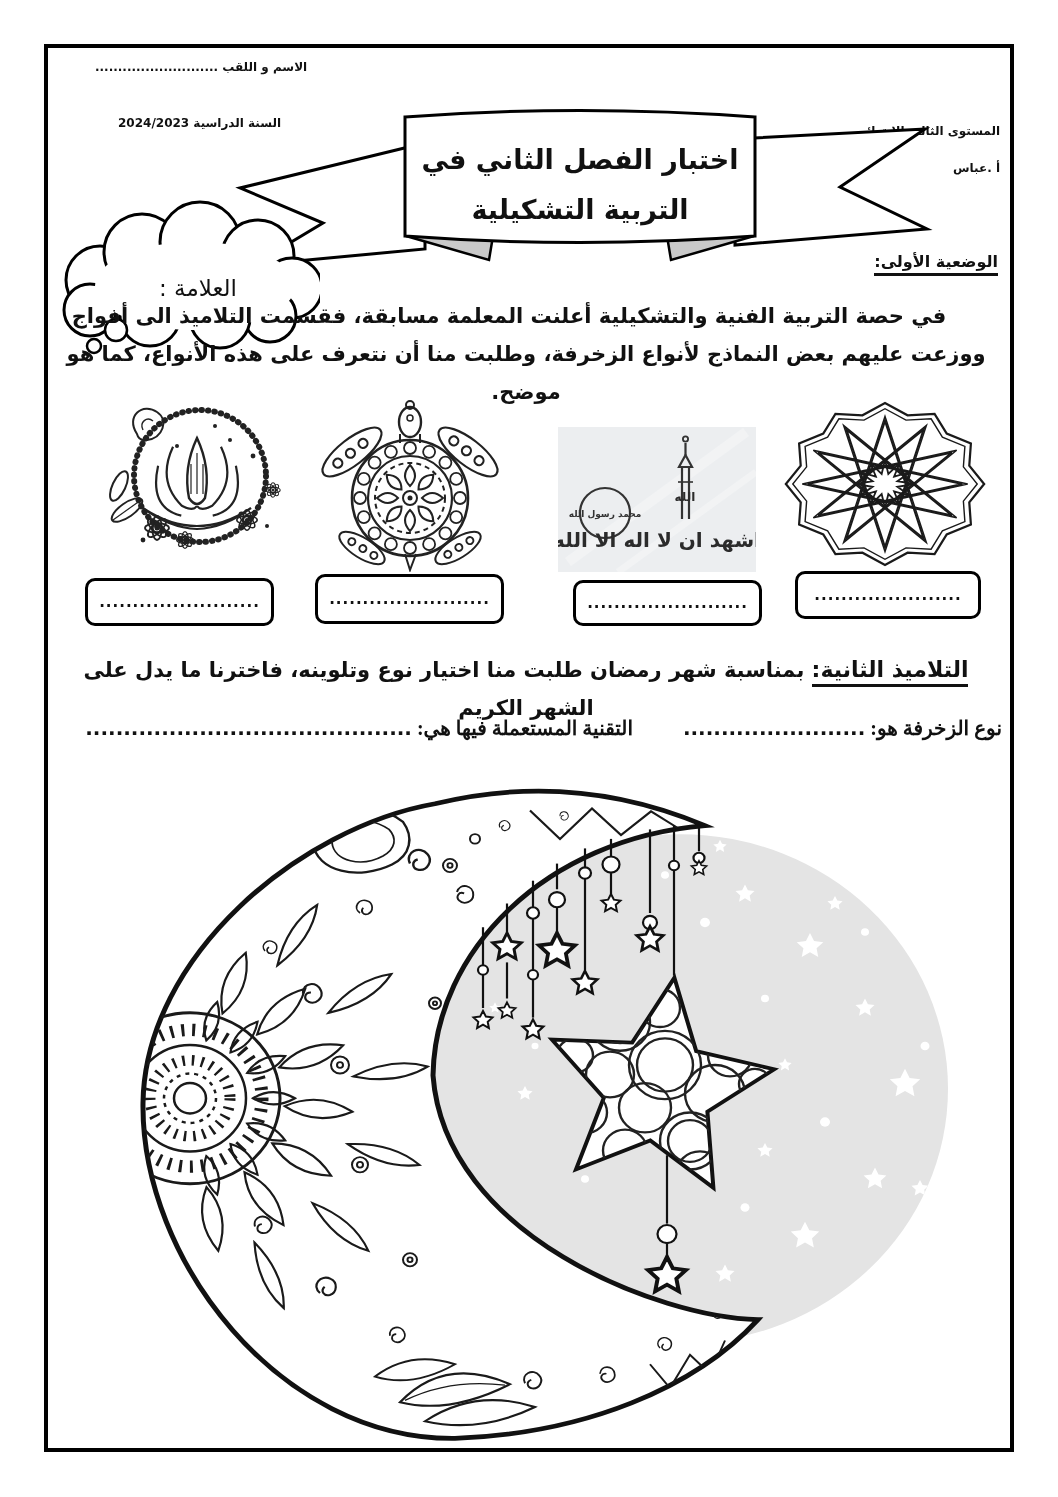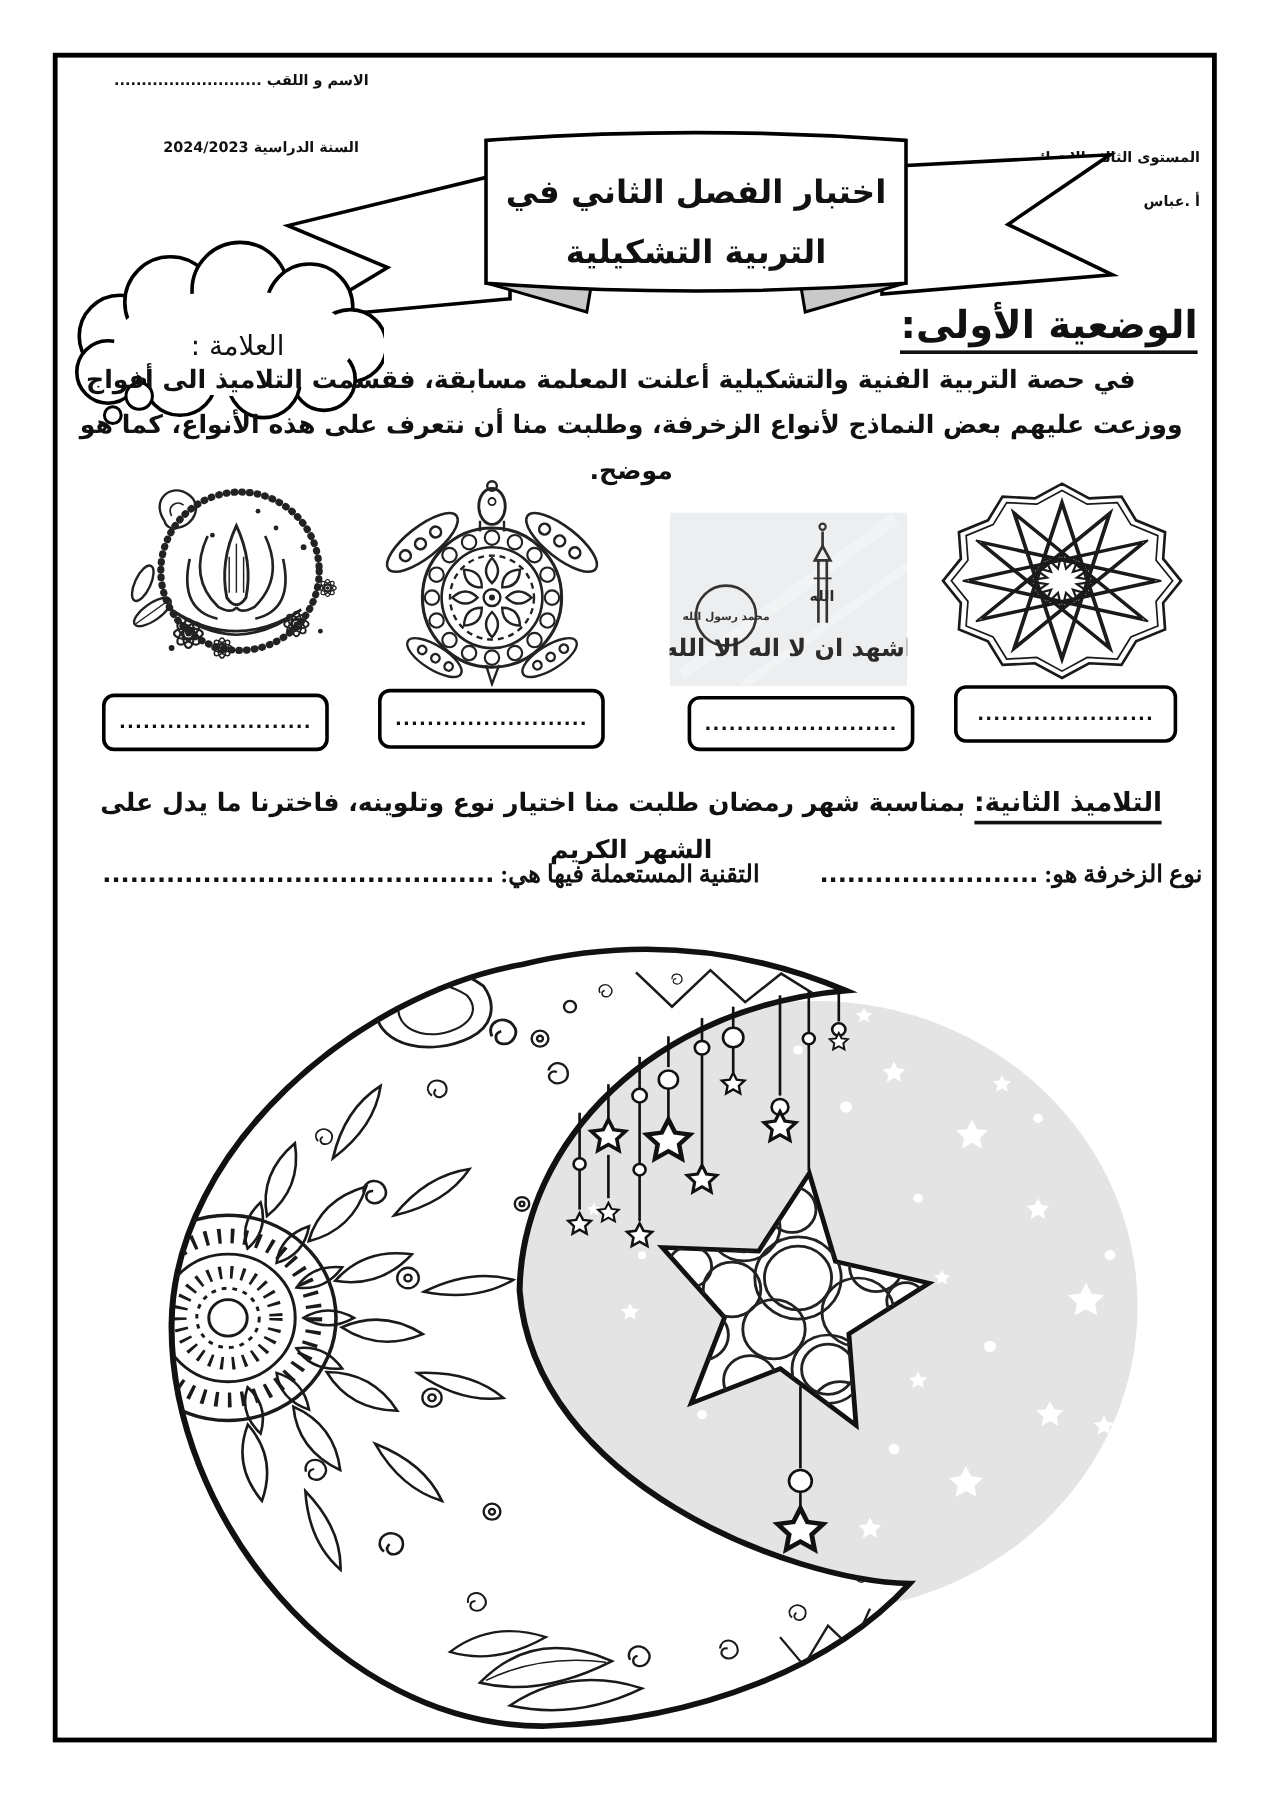--- a/index.html
+++ b/index.html
@@ -1,41 +1,41 @@
 <!DOCTYPE html>
 <html lang="ar" dir="rtl"><head>
 <meta charset="utf-8">
 <style>
   html,body{margin:0;padding:0;background:#fff;}
   .page{position:relative;width:1058px;height:1497px;background:#fff;overflow:hidden;
         font-family:"DejaVu Sans",sans-serif;color:#111;direction:rtl;}
   .abs{position:absolute;}
   .frame{left:44px;top:44px;width:962px;height:1400px;border:4px solid #000;}
   .hdr{font-size:12px;font-weight:bold;white-space:nowrap;}
-  .s-title{font-size:32px;font-weight:bold;}
+  .s-title{font-size:16px;font-weight:bold;}
   .s-title .u{border-bottom:3px solid #111;padding-bottom:2px;}
   .para{font-size:21px;font-weight:700;line-height:1.8;text-align:center;}
   .para1{text-indent:34px;}
   .ansbox{border:3px solid #000;border-radius:10px;background:#fff;display:flex;
           align-items:center;justify-content:center;font-size:15px;font-weight:bold;
           letter-spacing:1px;}
   .s2line{font-size:20px;font-weight:700;white-space:nowrap;}
   .s2line .lbl{font-weight:bold;font-family:Liberation Serif, serif;}
   svg text{font-family:"DejaVu Sans",sans-serif;}
 </style>
 </head>
 <body>
 
 <div class="page">
 
   <div class="abs frame"></div>
 
   <div class="abs hdr" style="left:95px;top:60px;">الاسم و اللقب ...........................</div>
   <div class="abs hdr" style="right:58px;top:124px;margin-left:17px;">المستوى الثالثة الابتدائي</div>
-  <div class="abs hdr" style="left:136px;top:116px;">السنة الدراسية 2024/2023</div>
+  <div class="abs hdr" style="left:118px;top:116px;">السنة الدراسية 2024/2023</div>
   <div class="abs hdr" style="right:58px;top:161px;">أ .عباس</div>
 
   <svg class="abs" style="left:225px;top:103px;" width="715" height="177" viewBox="0 0 715 177">
     <polygon points="200,40 15,85 98,120 28,162 200,146" fill="#fff" stroke="#000" stroke-width="3"></polygon>
     <polygon points="510,36 700,26 615,84 702,126 510,142" fill="#fff" stroke="#000" stroke-width="3"></polygon>
     <polygon points="181,133 268,133 264,157" fill="#c9c9c9" stroke="#000" stroke-width="2.5"></polygon>
     <polygon points="529,133 442,133 446,157" fill="#c9c9c9" stroke="#000" stroke-width="2.5"></polygon>
     <path d="M180,14 Q355,1 530,14 L530,133 Q355,146 180,133 Z" fill="#fff" stroke="#000" stroke-width="3"></path>
     <text x="355" y="66" text-anchor="middle" font-size="27" font-weight="bold" fill="#111">اختبار الفصل الثاني في</text>
     <text x="355" y="116" text-anchor="middle" font-size="27" font-weight="bold" fill="#111">التربية التشكيلية</text>

